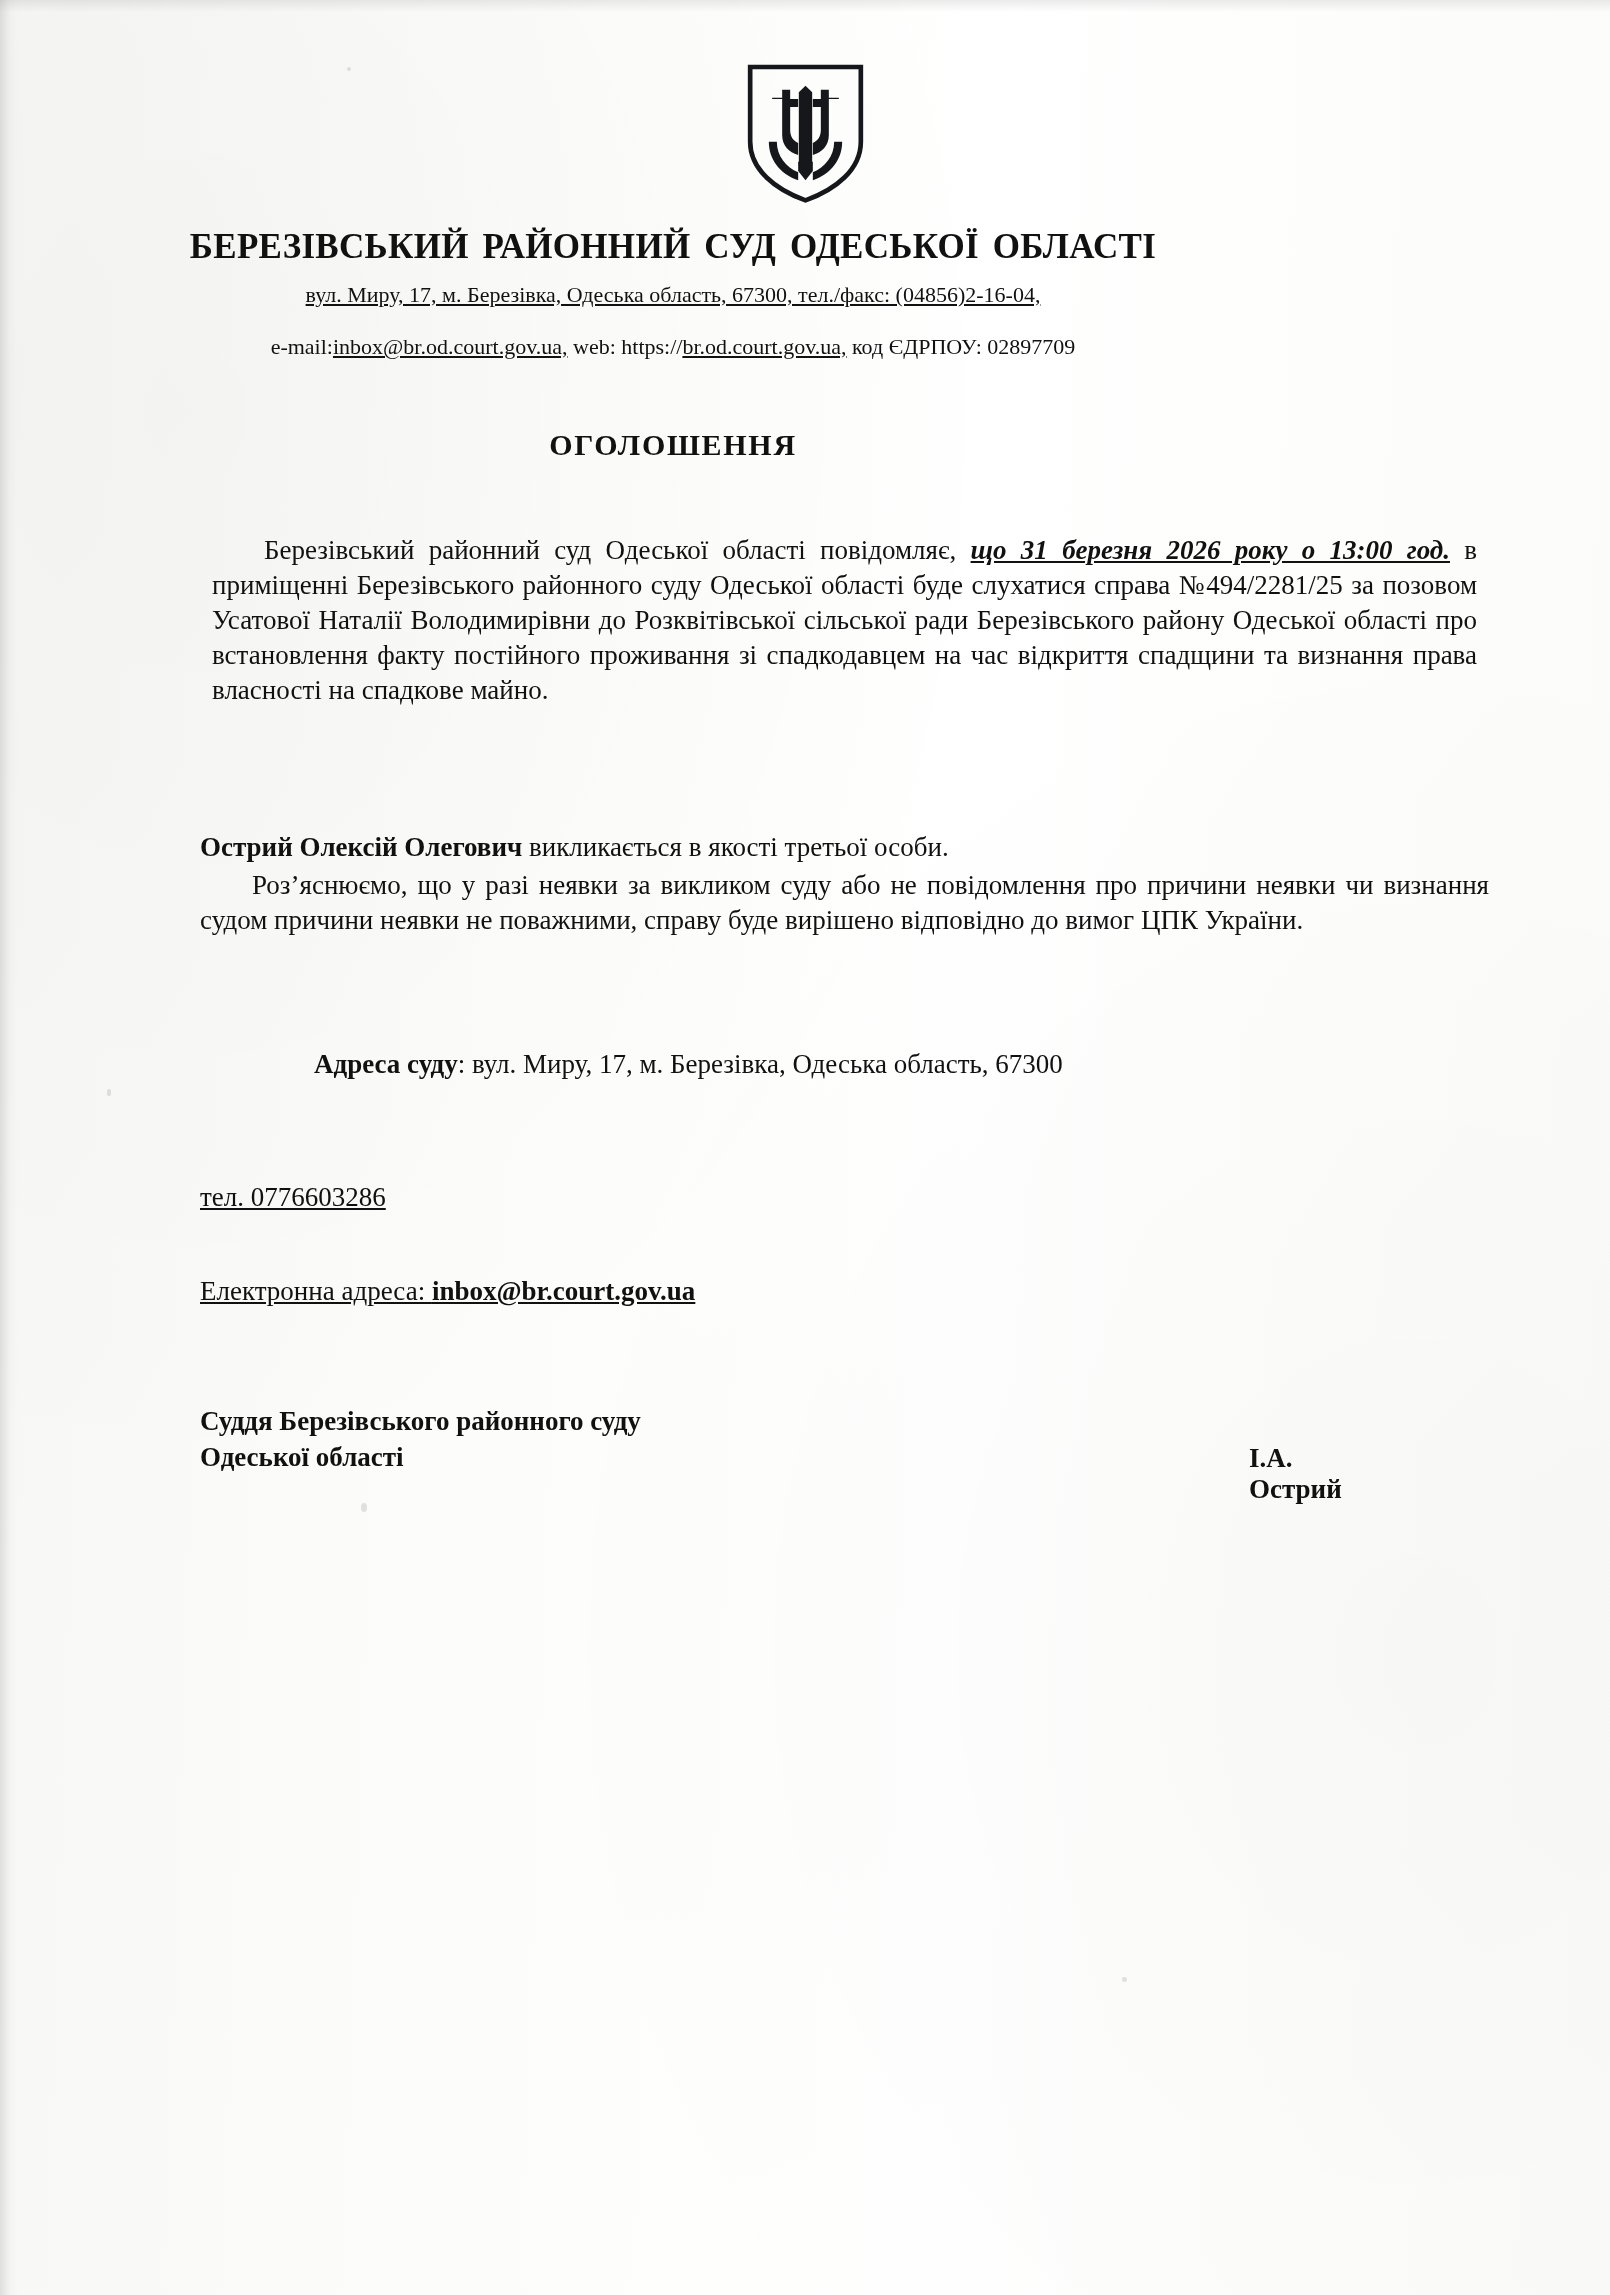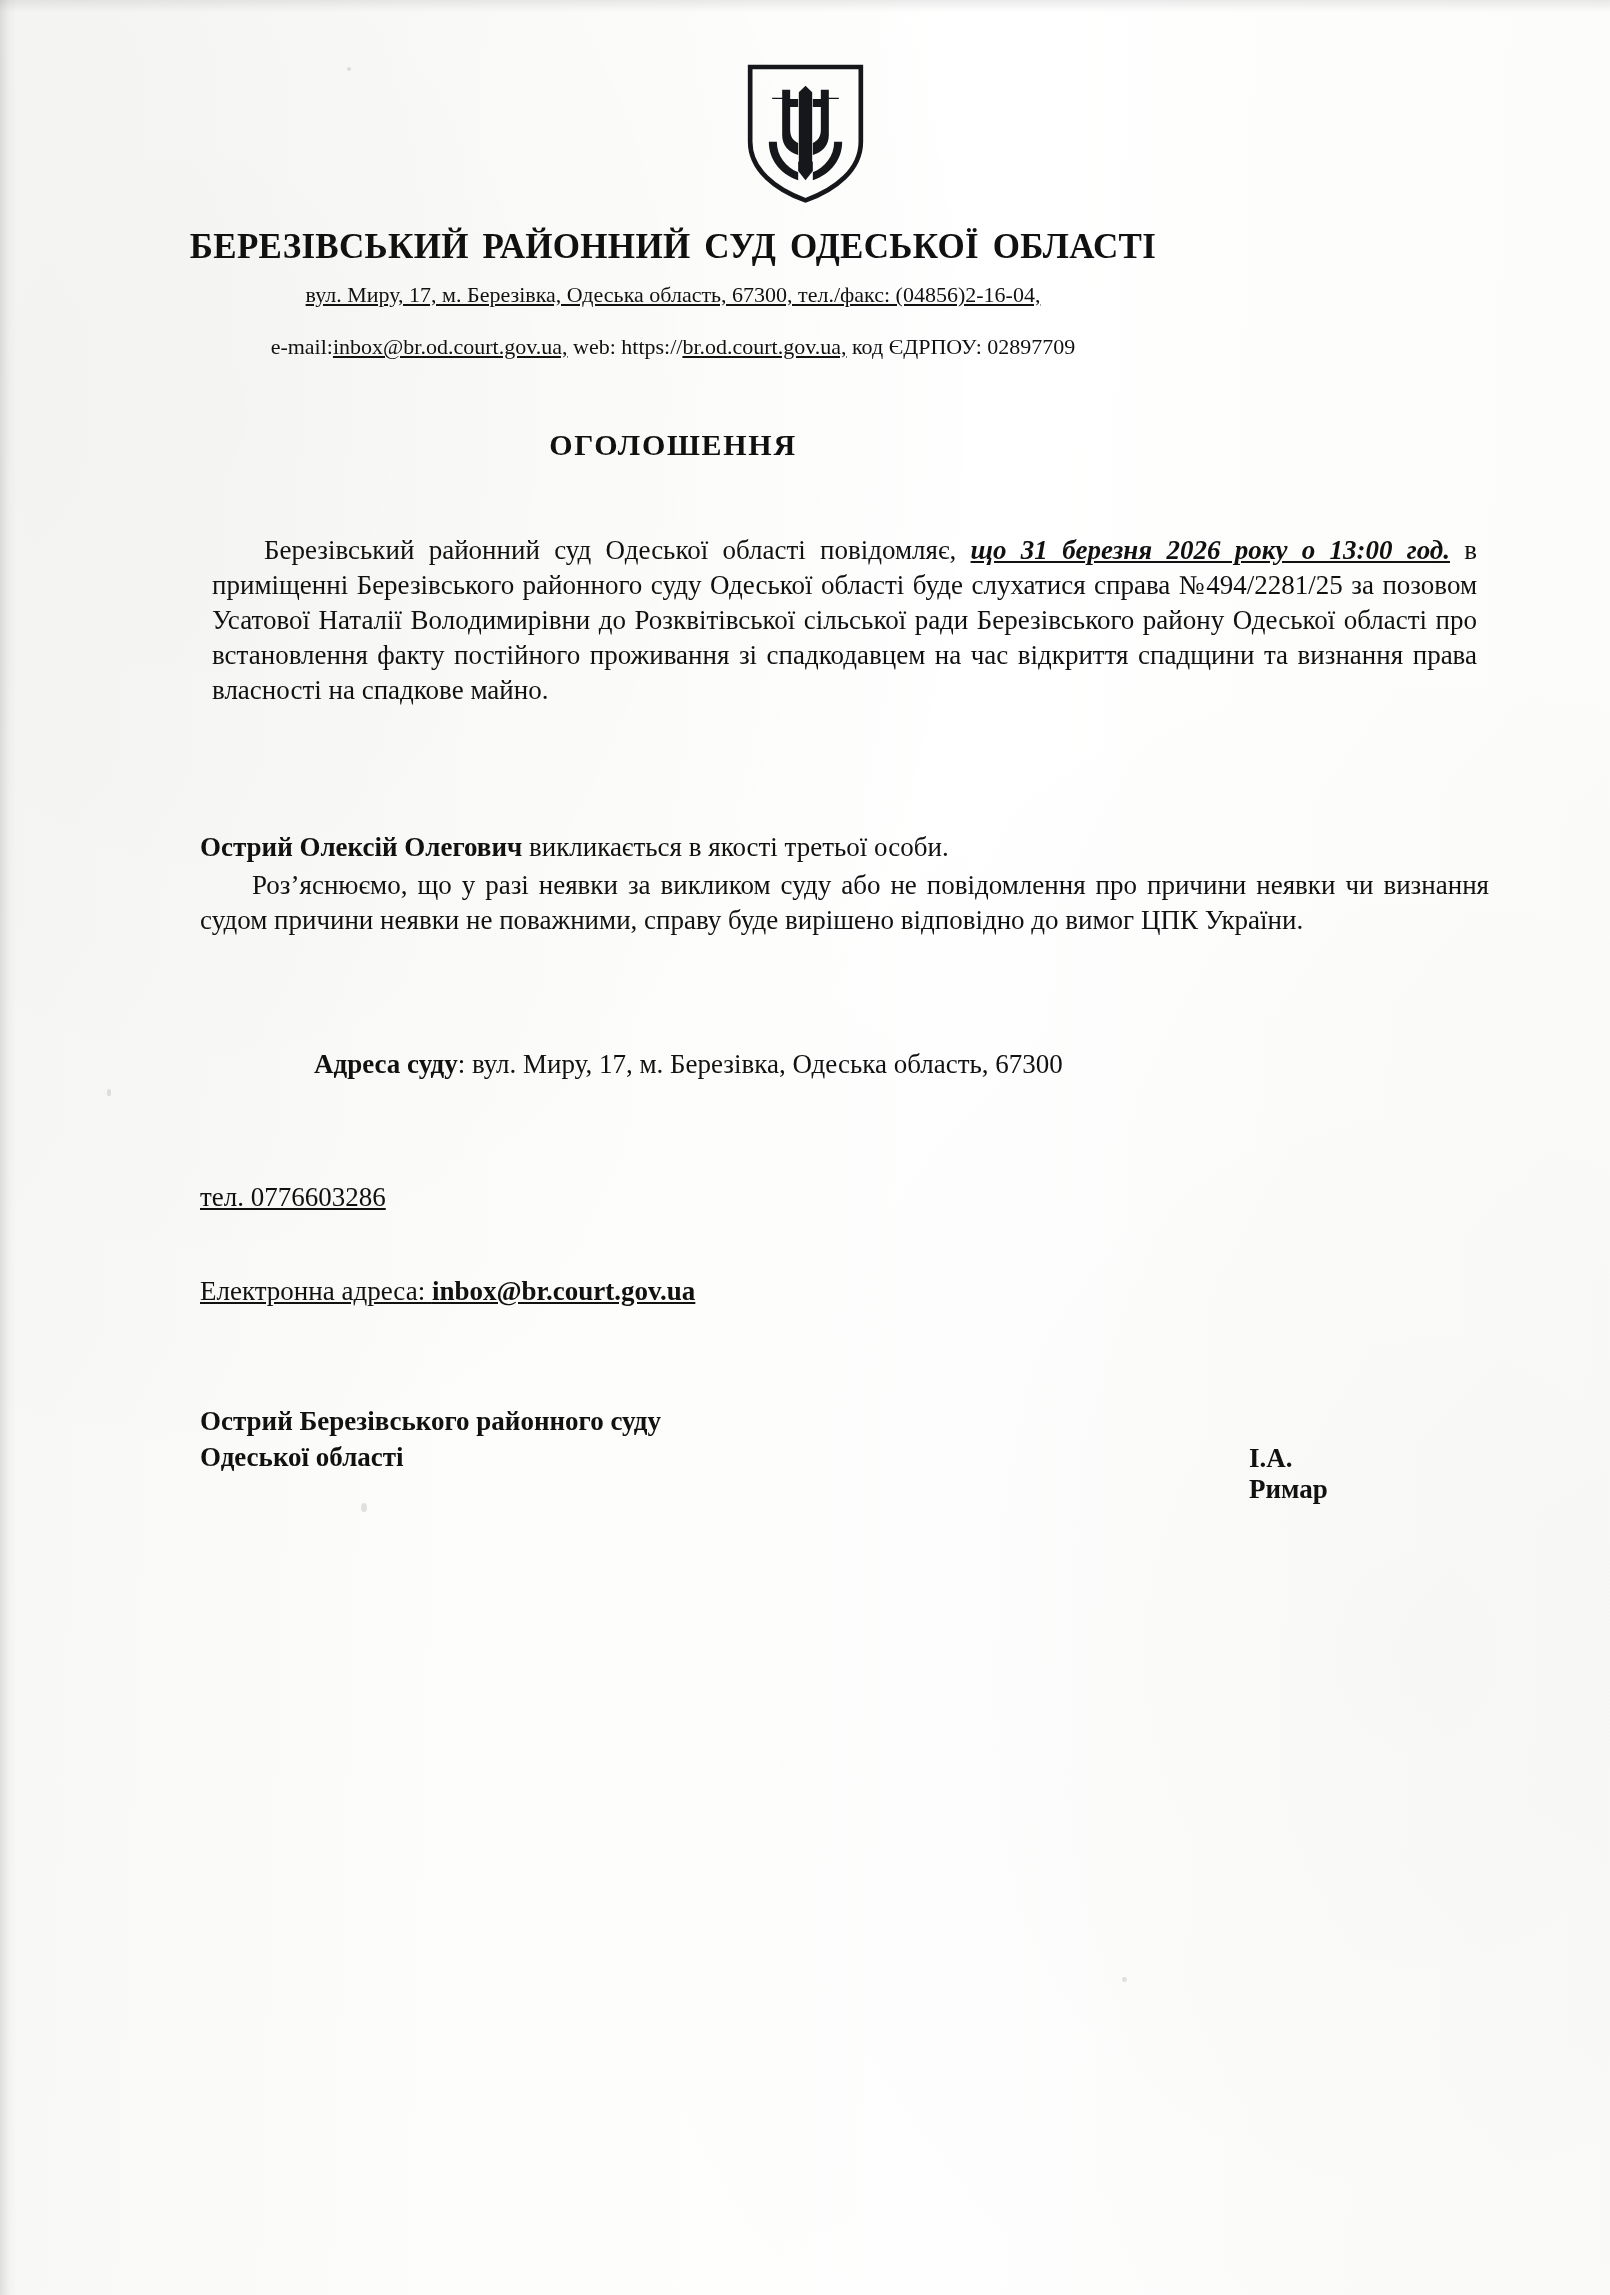--- a/index.html
+++ b/index.html
@@ -235,20 +235,20 @@
 
   <div class="phone-line">
     <span class="u">тел. 0776603286</span>
   </div>
 
   <div class="email-line">
     <span class="u">Електронна адреса: </span><span class="u addr">inbox@br.court.gov.ua</span>
   </div>
 
   <div class="sign-left">
-    <div>Острий Березівського районного суду</div>
+    <div>Суддя Березівського районного суду</div>
     <div>Одеської області</div>
   </div>
 
-  <div class="sign-right">І.А. Римар</div>
+  <div class="sign-right">І.А. Острий</div>
 
 </div>
 
 
 </body></html>

